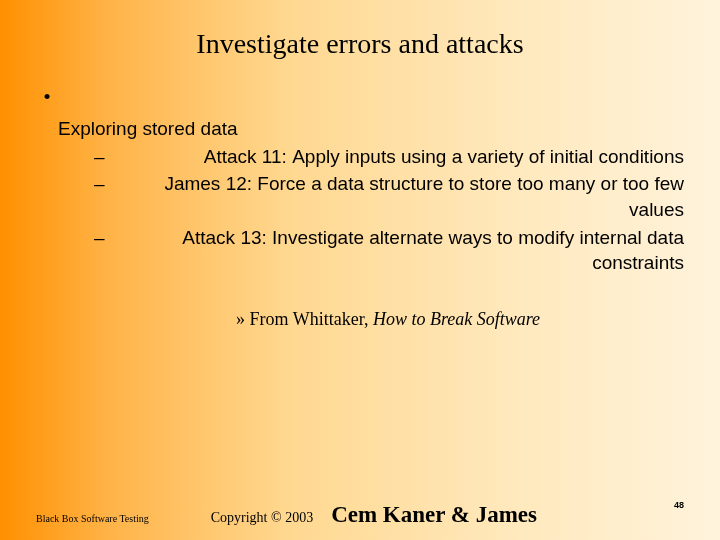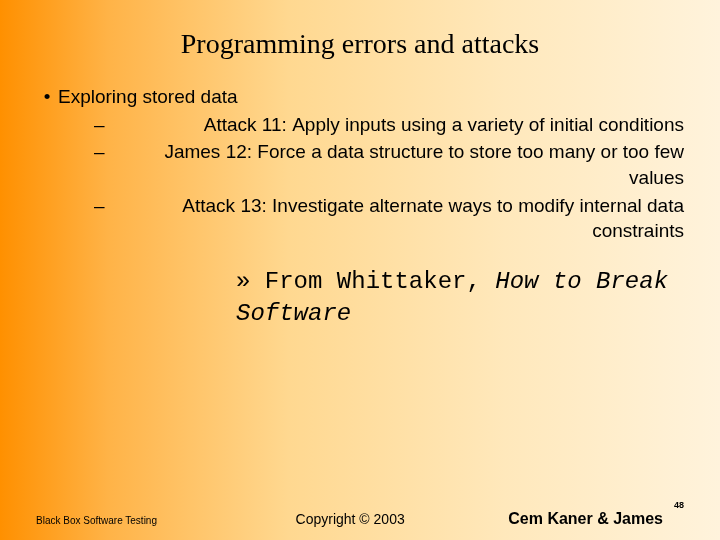--- a/index.html
+++ b/index.html
@@ -37,92 +37,92 @@
       align-items: flex-start;
       margin-bottom: 2px;
     }
     .bullet-mark {
       width: 22px;
       text-align: center;
       flex-shrink: 0;
     }
     .bullet-text {
       flex: 1;
+      margin-top: 32px;
     }
     .sub-bullets {
       padding-left: 58px;
     }
     .sub-row {
       display: flex;
       align-items: flex-start;
       margin-bottom: 2px;
     }
     .dash {
       width: 36px;
       flex-shrink: 0;
     }
     .sub-text {
       flex: 1;
       text-align: right;
     }
     .citation-wrap {
       padding-left: 200px;
-      margin-top: 22px;
-      font-family: Liberation Mono, monospace;
-      font-size: 24px;
+      margin-top: 31px;
+      font-family: Liberation Serif, serif;
+      font-size: 18px;
     }
     .citation-prefix {
       font-style: normal;
     }
     .citation-author {
       font-style: normal;
     }
     .citation-title {
       font-style: italic;
     }
     .footer {
       position: absolute;
       bottom: 12px;
       left: 0;
       width: 100%;
       display: flex;
       align-items: baseline;
       padding: 0 57px 0 36px;
-      font-family: Liberation Sans, sans-serif;
-      justify-content: space-between;
+      font-family: Liberation Serif, serif;
     }
     .footer-left {
       font-size: 10px;
       color: #000;
     }
     .footer-copy {
       font-size: 14px;
       color: #000;
       margin-left: 62px;
     }
     .footer-authors {
-      font-size: 16px;
+      font-size: 23px;
       font-weight: bold;
       color: #000;
-      margin-left: 27px;
+      margin-left: 18px;
     }
     .page-num {
       position: absolute;
       right: 36px;
       bottom: 30px;
       font-size: 9px;
       font-family: Arial, Helvetica, sans-serif;
       color: #000;
       font-weight: bold;
     }
   </style>
 </head>
 <body>
 
-<h1 class="title">Programming errors and attacks</h1>
+<h1 class="title">Investigate errors and attacks</h1>
 
 <div class="content">
 
   <div class="bullet-row">
     <span class="bullet-mark">•</span>
     <span class="bullet-text">Exploring stored data</span>
   </div>
 
   <div class="sub-bullets">
     <div class="sub-row">

